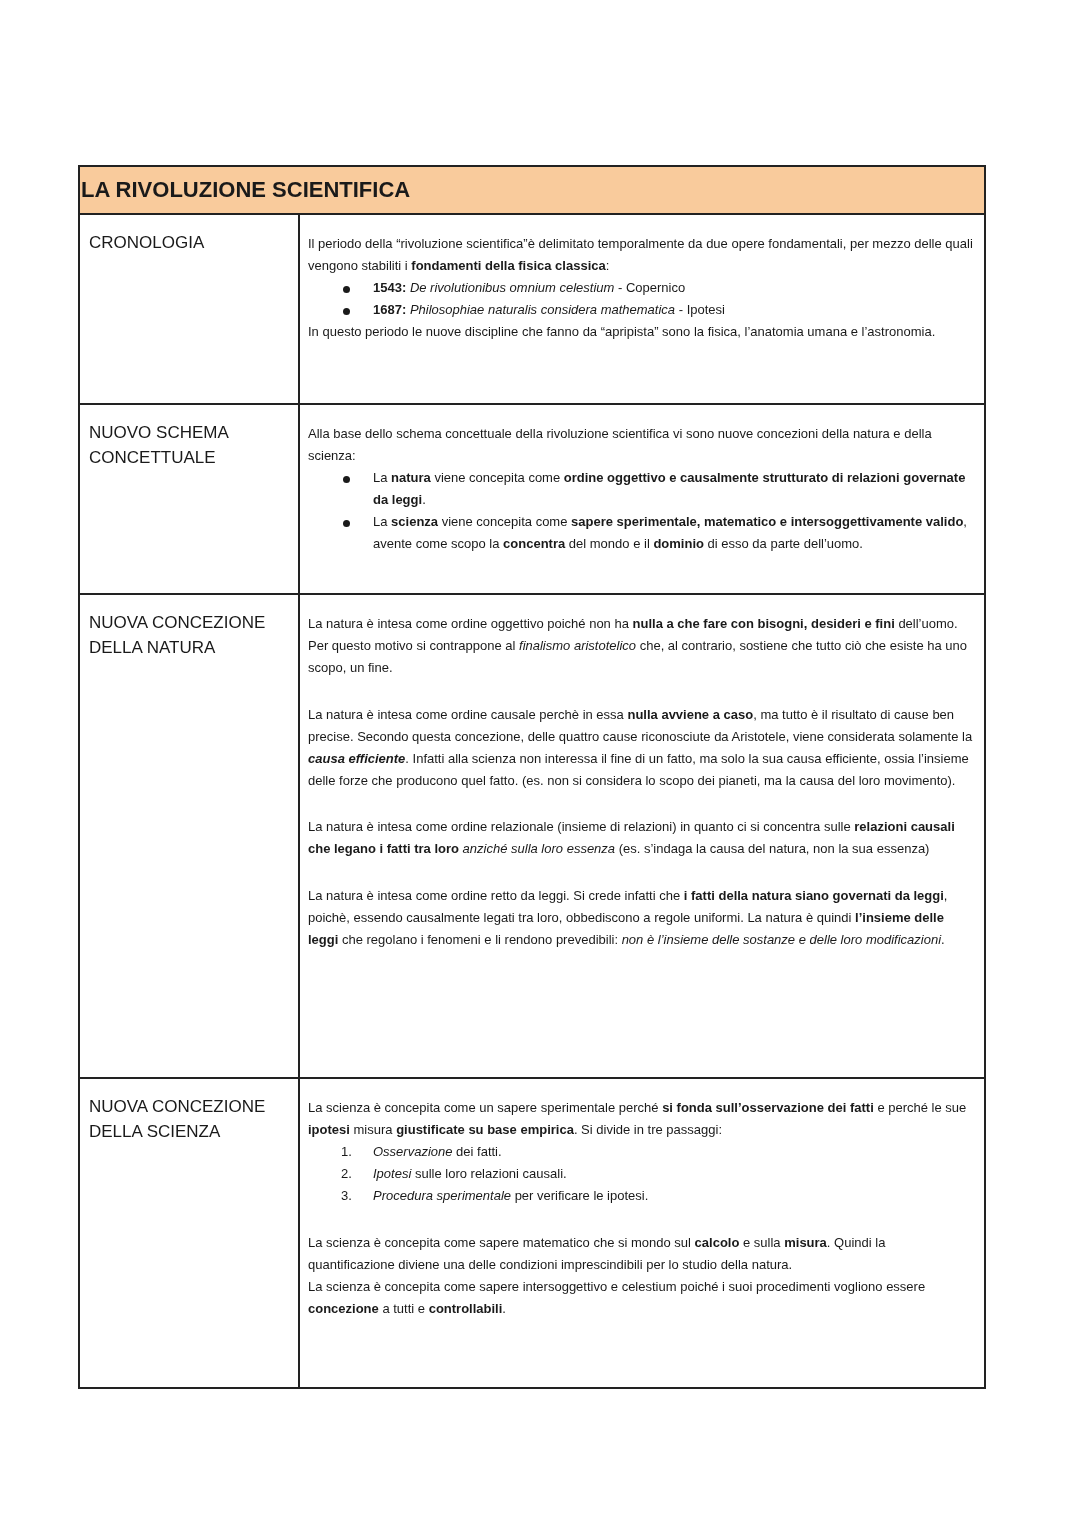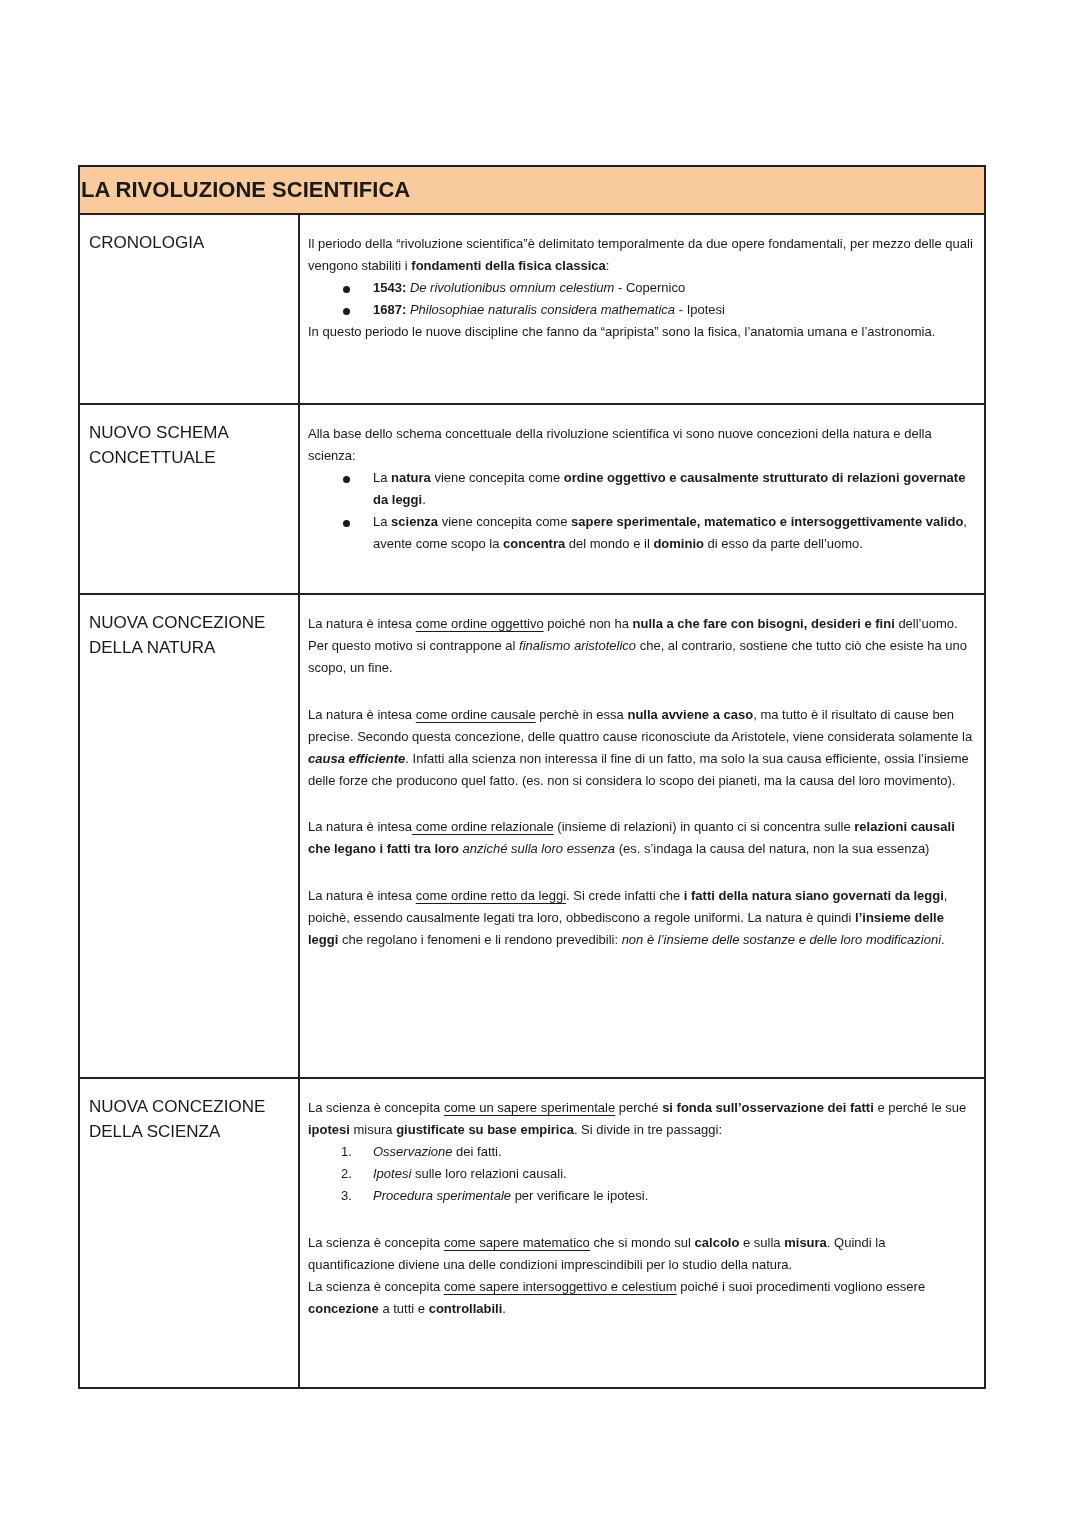--- a/index.html
+++ b/index.html
@@ -26,21 +26,21 @@
   ul.bul { list-style: none; }
   ul.bul li { position: relative; }
   ul.bul li .bullet-icon {
     position: absolute; left: -30px; top: 9px; width: 7px; height: 7px; border-radius: 50%; background: #1a1a1a;
   }
   ol.num { list-style: none; }
   ol.num li { position: relative; }
   ol.num li .num-marker { position: absolute; left: -32px; }
   .b { font-weight: bold; }
   .i { font-style: italic; }
-  .u { text-decoration: underline; text-underline-offset: 3px; }
+  .u { text-underline-offset: 3px; }
   .row-cronologia { height: 190px; }
   .row-schema { height: 190px; }
   .row-natura { height: 484px; }
   .row-scienza { height: 310px; }
 </style>
 </head>
 <body>
 
 <table class="doc-table">
   <tbody>

